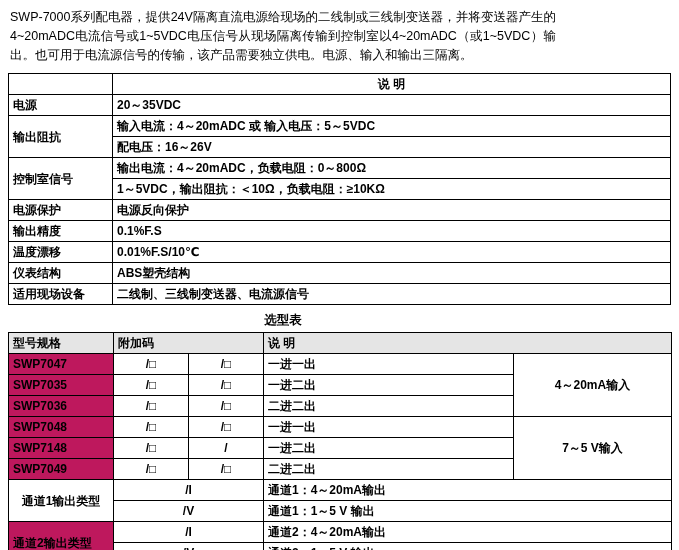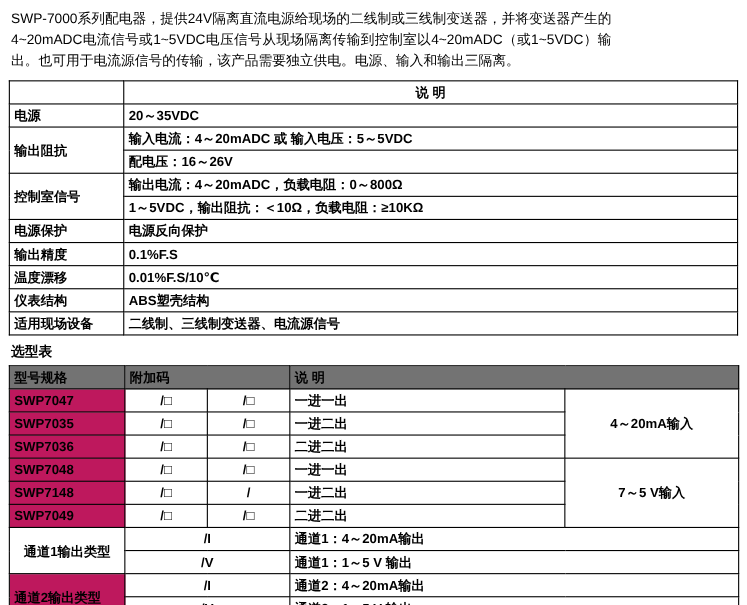--- a/index.html
+++ b/index.html
@@ -47,29 +47,30 @@
   .spec-table td.label {
     width: 104px;
   }
   .spec-table td.head {
     text-align: center;
   }
   .section-title {
     font-size: 12.5px;
     font-weight: bold;
     margin: 7px 2px 3px 2px;
+    text-align: center;
   }
   .model-table td {
     text-align: left;
   }
   .model-table td.ctr {
     text-align: center;
   }
   .hdr {
-    background: #737373;
+    background: #e5e5e5;
     text-align: center;
   }
   .yellow {
     background: #be185d;
     text-align: center;
   }
 </style>
 </head>
 <body>
 

